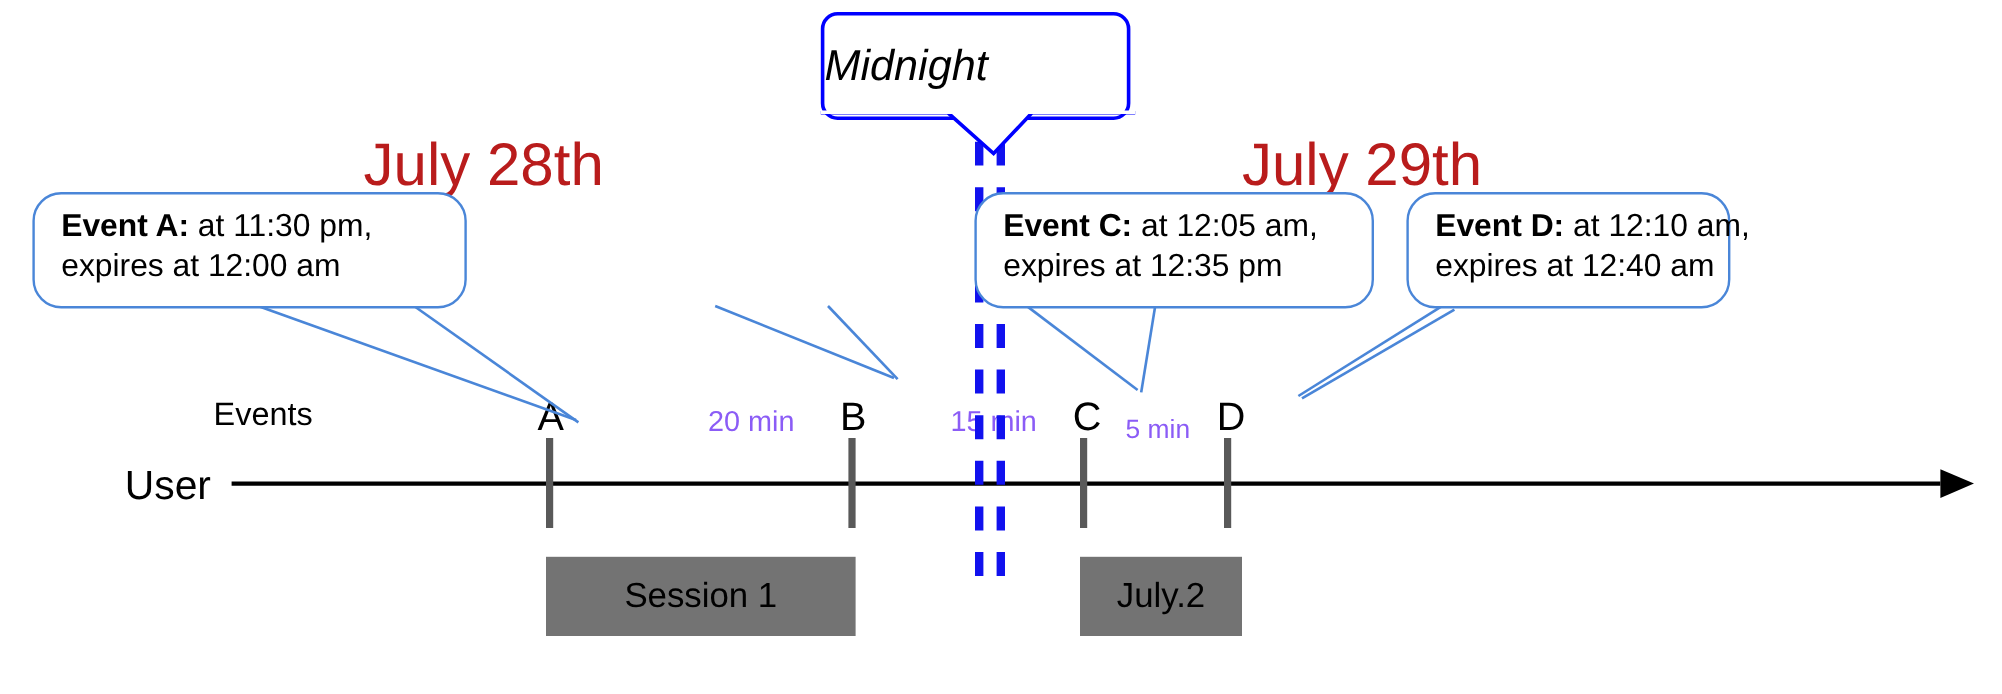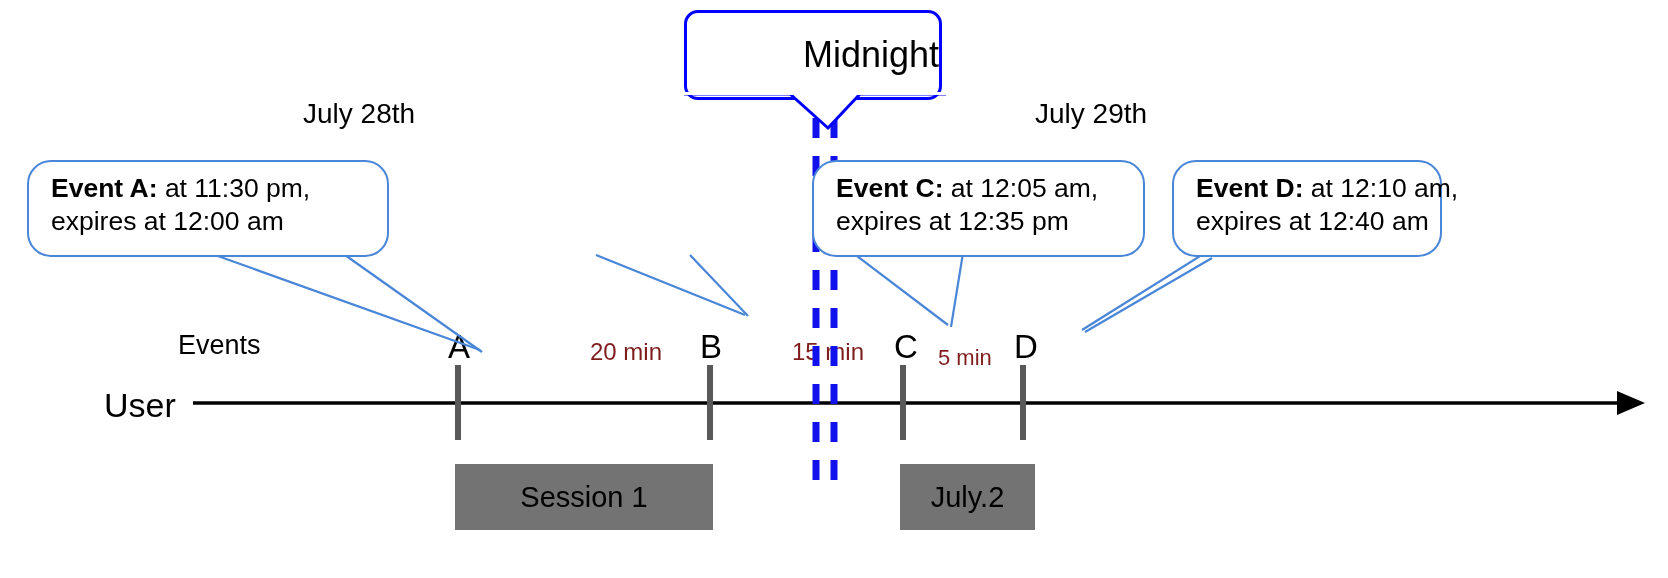--- a/index.html
+++ b/index.html
@@ -15,40 +15,42 @@
     position: relative;
     width: 1668px;
     height: 578px;
     background: #ffffff;
     overflow: hidden;
   }
   .abs { position: absolute; }
 
   
   .date-label {
-    font-size: 28px;
-    color: #000000;
-    white-space: nowrap;
-    line-height: 1;
+    font-size: 50px;
+    color: #b91c1c;
+    white-space: nowrap;
+    line-height: 1;
+    margin-top: 12px;
   }
 
   
   .midnight-callout {
     left: 684px;
     top: 10px;
     width: 258px;
     height: 90px;
     border: 3px solid #0000ff;
     border-radius: 14px;
     background: #ffffff;
     box-sizing: border-box;
     display: flex;
     align-items: center;
-    justify-content: flex-end;
+    justify-content: flex-start;
     z-index: 6;
+    font-style: italic;
   }
   .midnight-callout .mc-text {
     font-size: 36px;
     color: #000000;
     line-height: 1;
   }
   .midnight-tail {
     left: 680px;
     top: 92px;
     width: 270px;
@@ -100,21 +102,21 @@
     white-space: nowrap;
   }
   .marker-letter {
     font-size: 33px;
     color: #000000;
     line-height: 1;
     white-space: nowrap;
   }
   .interval-label {
     font-size: 24px;
-    color: #7f1d1d;
+    color: #8b5cf6;
     line-height: 1;
     white-space: nowrap;
   }
   .interval-label.small { font-size: 22px; }
 
   
   .session-box {
     background: #737373;
     display: flex;
     align-items: center;

